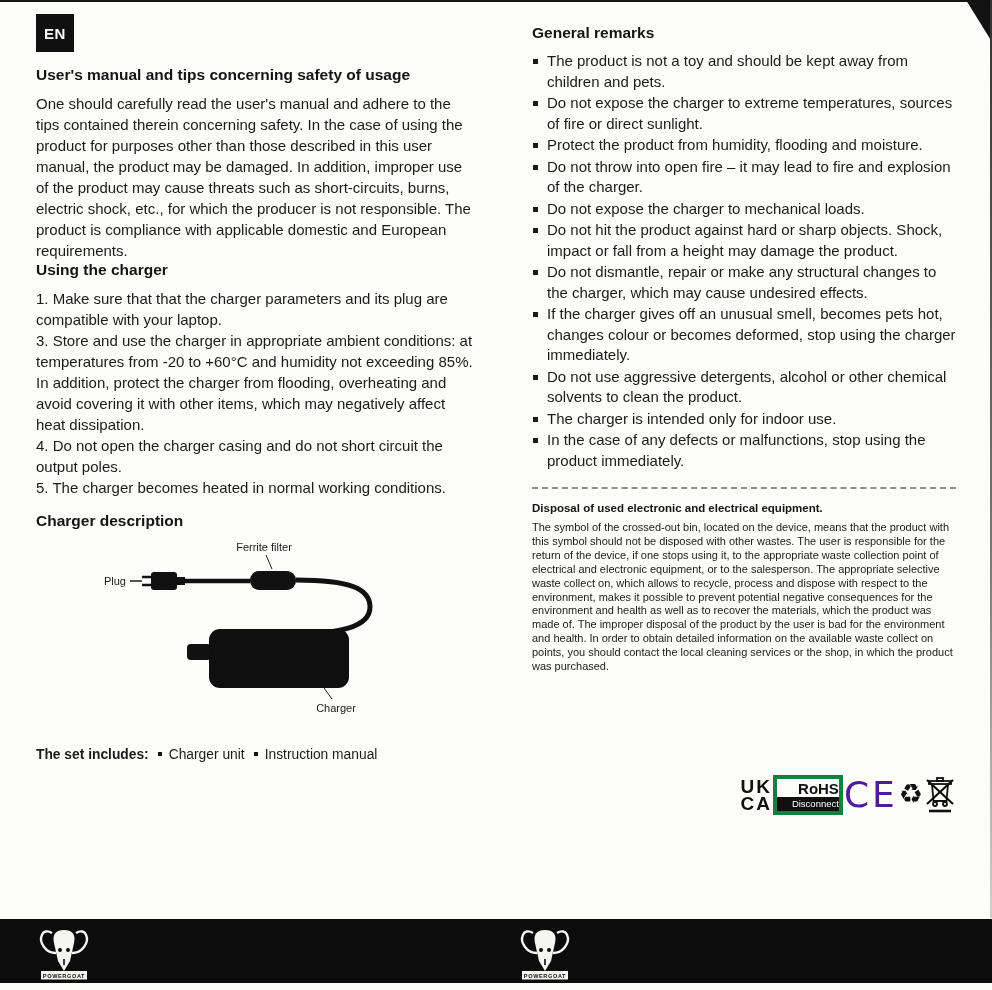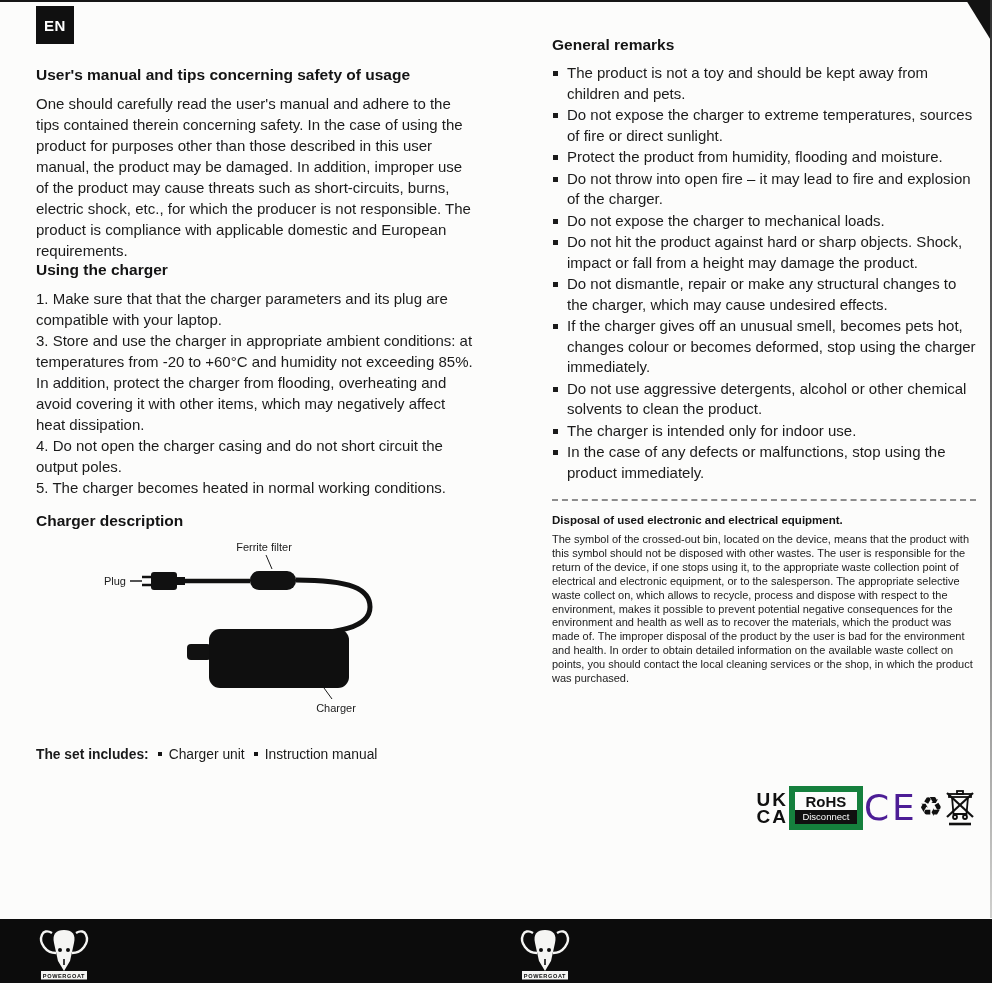--- a/index.html
+++ b/index.html
@@ -3,46 +3,46 @@
 <meta charset="utf-8">
 <style>
   html,body{margin:0;padding:0;background:#ffffff;}
   .page{position:relative;width:992px;height:990px;background:#fcfcfb;overflow:hidden;
         font-family:"Liberation Sans", sans-serif;color:#1b1b1b;}
   .scan-top{position:absolute;top:0;left:0;right:0;height:2px;background:#161616;}
   .scan-corner{position:absolute;top:0;right:0;width:26px;height:42px;background:#121212;
         clip-path:polygon(0 0,100% 0,100% 100%);}
   .scan-right{position:absolute;top:0;right:0;width:2px;height:918px;
         background:linear-gradient(#333 0%,#777 60%,#cfcfcd 100%);}
-  .lang-badge{position:absolute;top:6px;left:36px;width:38px;height:38px;background:#101010;
+  .lang-badge{position:absolute;top:14px;left:36px;width:38px;height:38px;background:#101010;
         color:#fff;font-weight:bold;font-size:15px;display:flex;align-items:center;
         justify-content:center;letter-spacing:.5px;}
   .content{position:absolute;top:0;left:0;display:flex;}
   .col-left{width:440px;margin-left:36px;padding-top:66px;}
-  .col-right{width:424px;margin-left:76px;padding-top:36px;}
+  .col-right{width:424px;margin-left:56px;padding-top:24px;}
   h2{font-size:15.5px;margin:0 0 9px;color:#141414;}
   .intro{font-size:15px;line-height:21px;margin:0 0 0;}
   .steps{margin:0 0 14px;}
   .steps p{font-size:15px;line-height:21px;margin:0;}
   .diagram{margin-top:2px;}
   .set-line{margin:24px 0 0;font-size:13.8px;}
   .set-line .lbl{font-weight:bold;}
   .sqb{display:inline-block;width:4px;height:4px;background:#161616;margin:0 7px 2px 9px;
         vertical-align:middle;}
   .remarks{list-style:none;margin:0;padding:0;font-size:15px;line-height:20.5px;}
   .remarks li{position:relative;padding-left:15px;margin-bottom:1px;}
   .remarks li::before{content:"";position:absolute;left:1px;top:8px;width:5px;height:5px;
         background:#1b1b1b;}
   .dashes{margin:16px 0 13px;border:0;border-top:2px dashed #8d8d8d;height:0;}
   .disposal-title{font-size:11.5px;font-weight:bold;margin:0 0 7px;color:#141414;}
   .disposal-text{font-size:11px;line-height:13.9px;margin:0;}
   .marks{display:flex;align-items:center;justify-content:flex-end;gap:1px;margin-top:100px;}
   .ukca{font-weight:bold;font-size:19px;line-height:17px;letter-spacing:2px;text-align:center;
         color:#101010;}
-  .rohs{border:6px solid #15803d;text-align:center;width:62px;color:#101010;}
+  .rohs{border:4px solid #15803d;text-align:right;width:62px;color:#101010;}
   .rohs-top{font-weight:bold;font-size:15px;padding:1px 0 0;}
   .rohs-bot{background:#101010;color:#fff;font-size:9.5px;padding:1px 0 2px;}
   .ce{font-size:36px;letter-spacing:3px;color:#4c1d95;font-family:"DejaVu Sans",sans-serif;}
   .recycle{font-size:27px;color:#101010;line-height:1;}
   .footer{position:absolute;left:0;right:0;bottom:7px;height:64px;background:#0c0c0c;}
   .logo{position:absolute;top:2px;}
   .logo.l1{left:36px;}
   .logo.l2{left:517px;}
 </style>
 </head>

